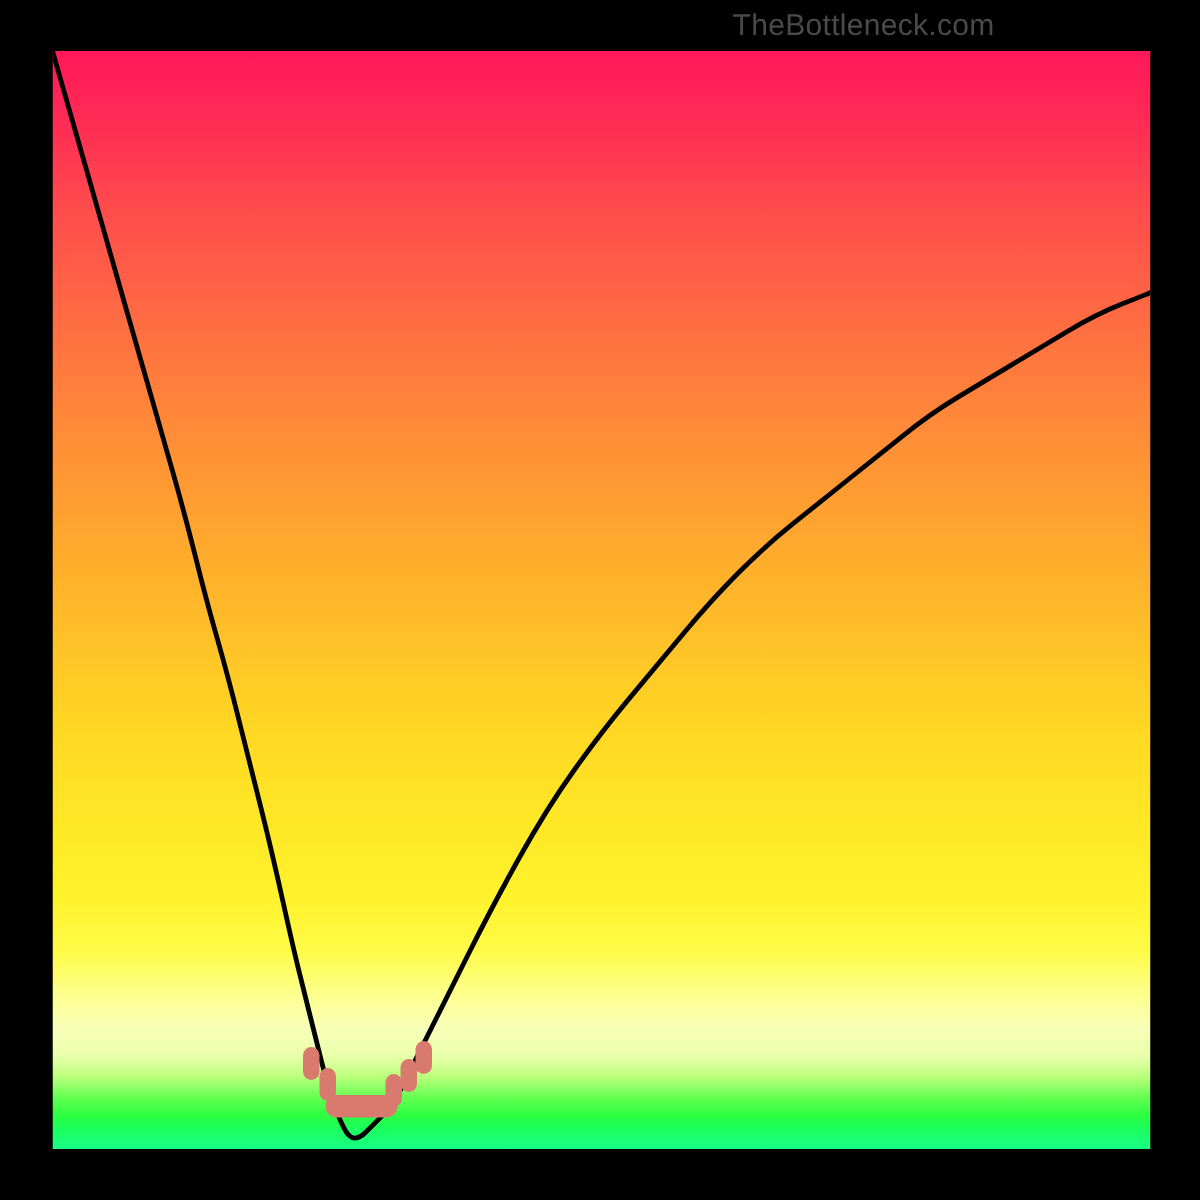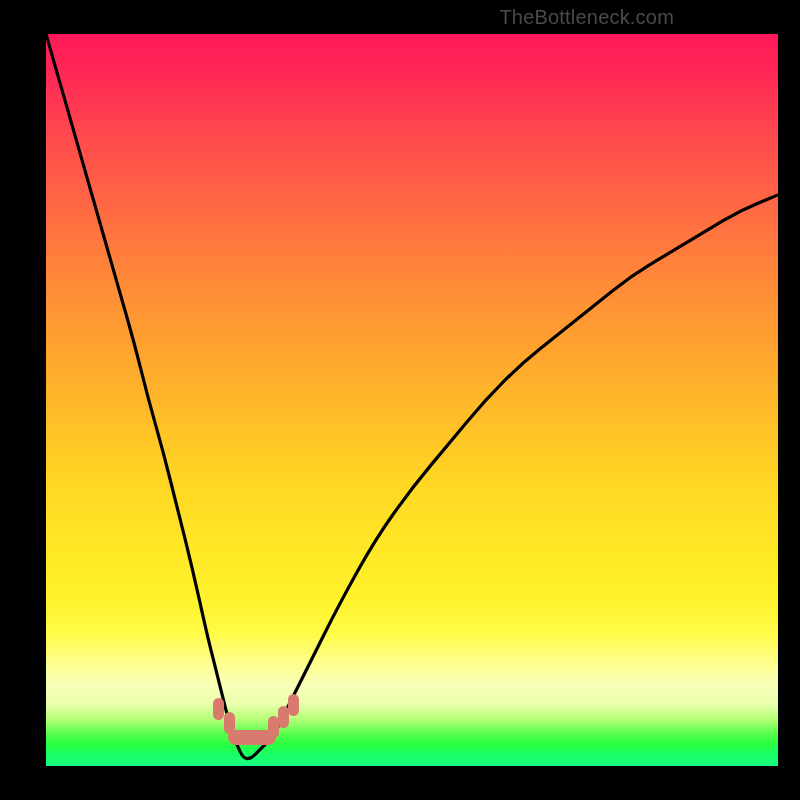--- a/index.html
+++ b/index.html
@@ -6,21 +6,21 @@
     margin: 0;
     padding: 0;
     width: 800px;
     height: 800px;
     background: #000;
     font-family: Arial, Helvetica, sans-serif;
     overflow: hidden;
   }
   .frame {
     position: absolute;
-    left: 12px;
+    left: 1px;
     top: 0;
     width: 676px;
     height: 800px;
     background: #000;
   }
   .watermark {
     position: absolute;
     top: 6px;
     right: 14px;
     color: #4a4a4a;

